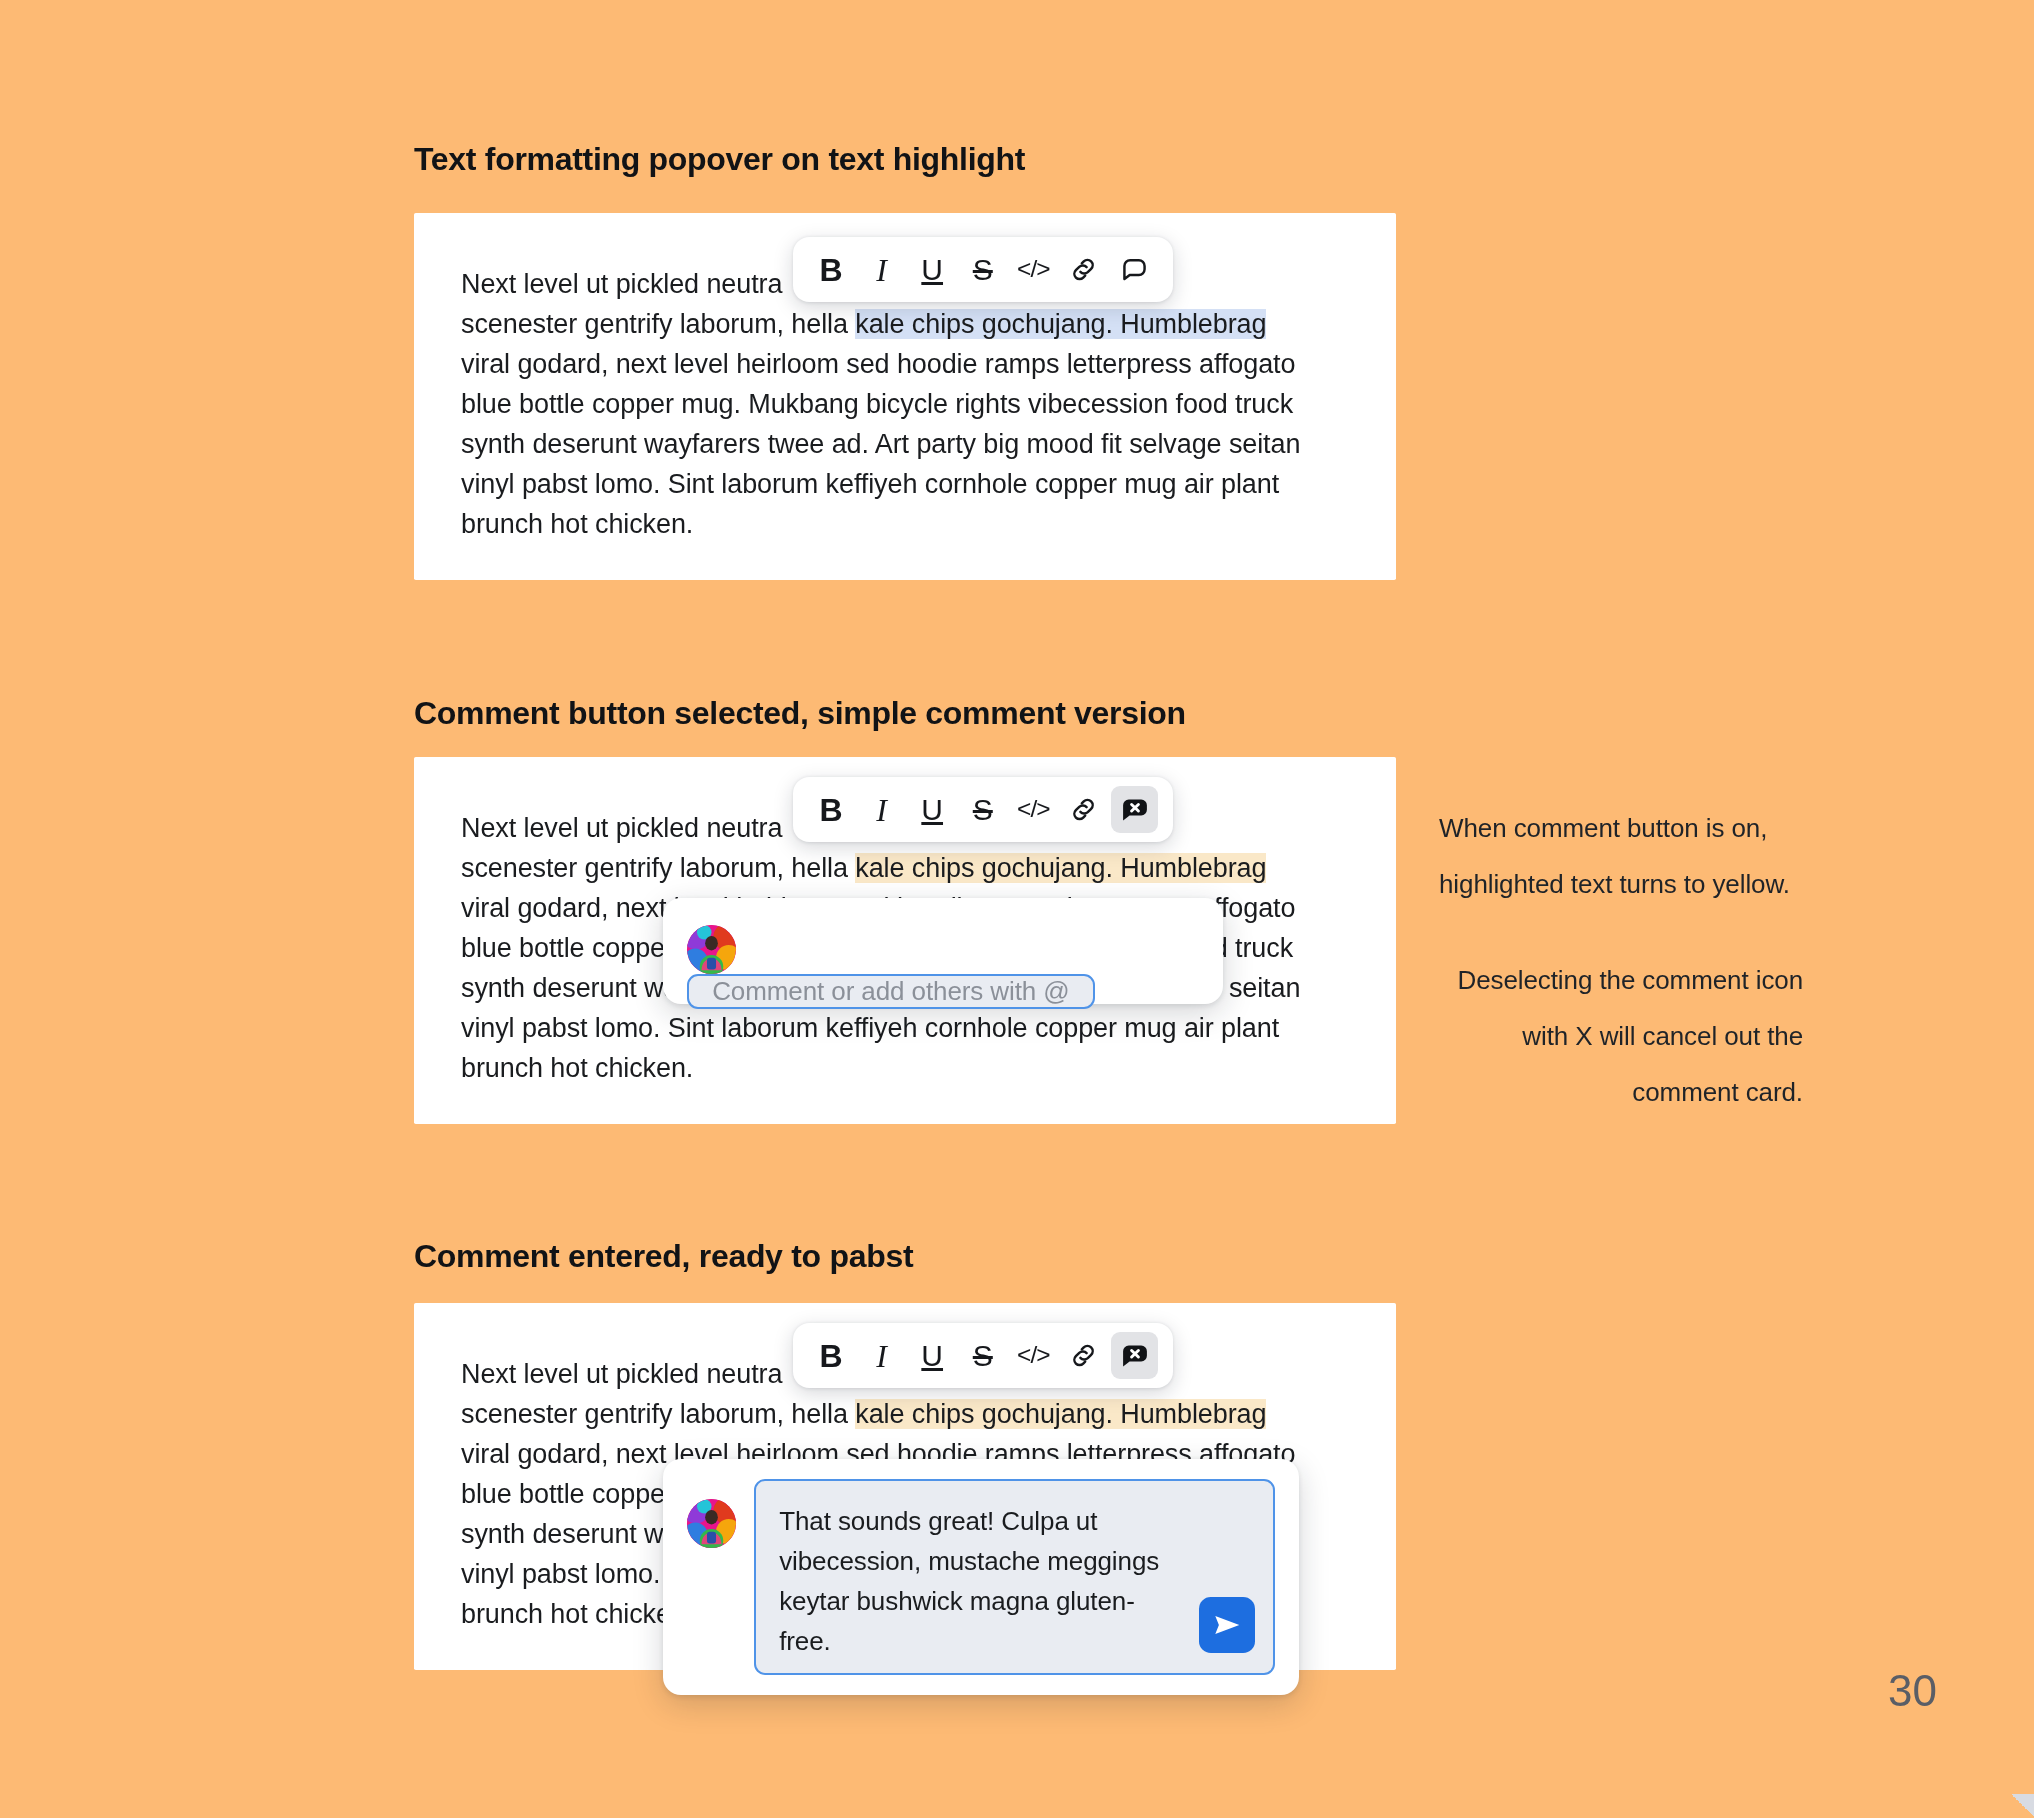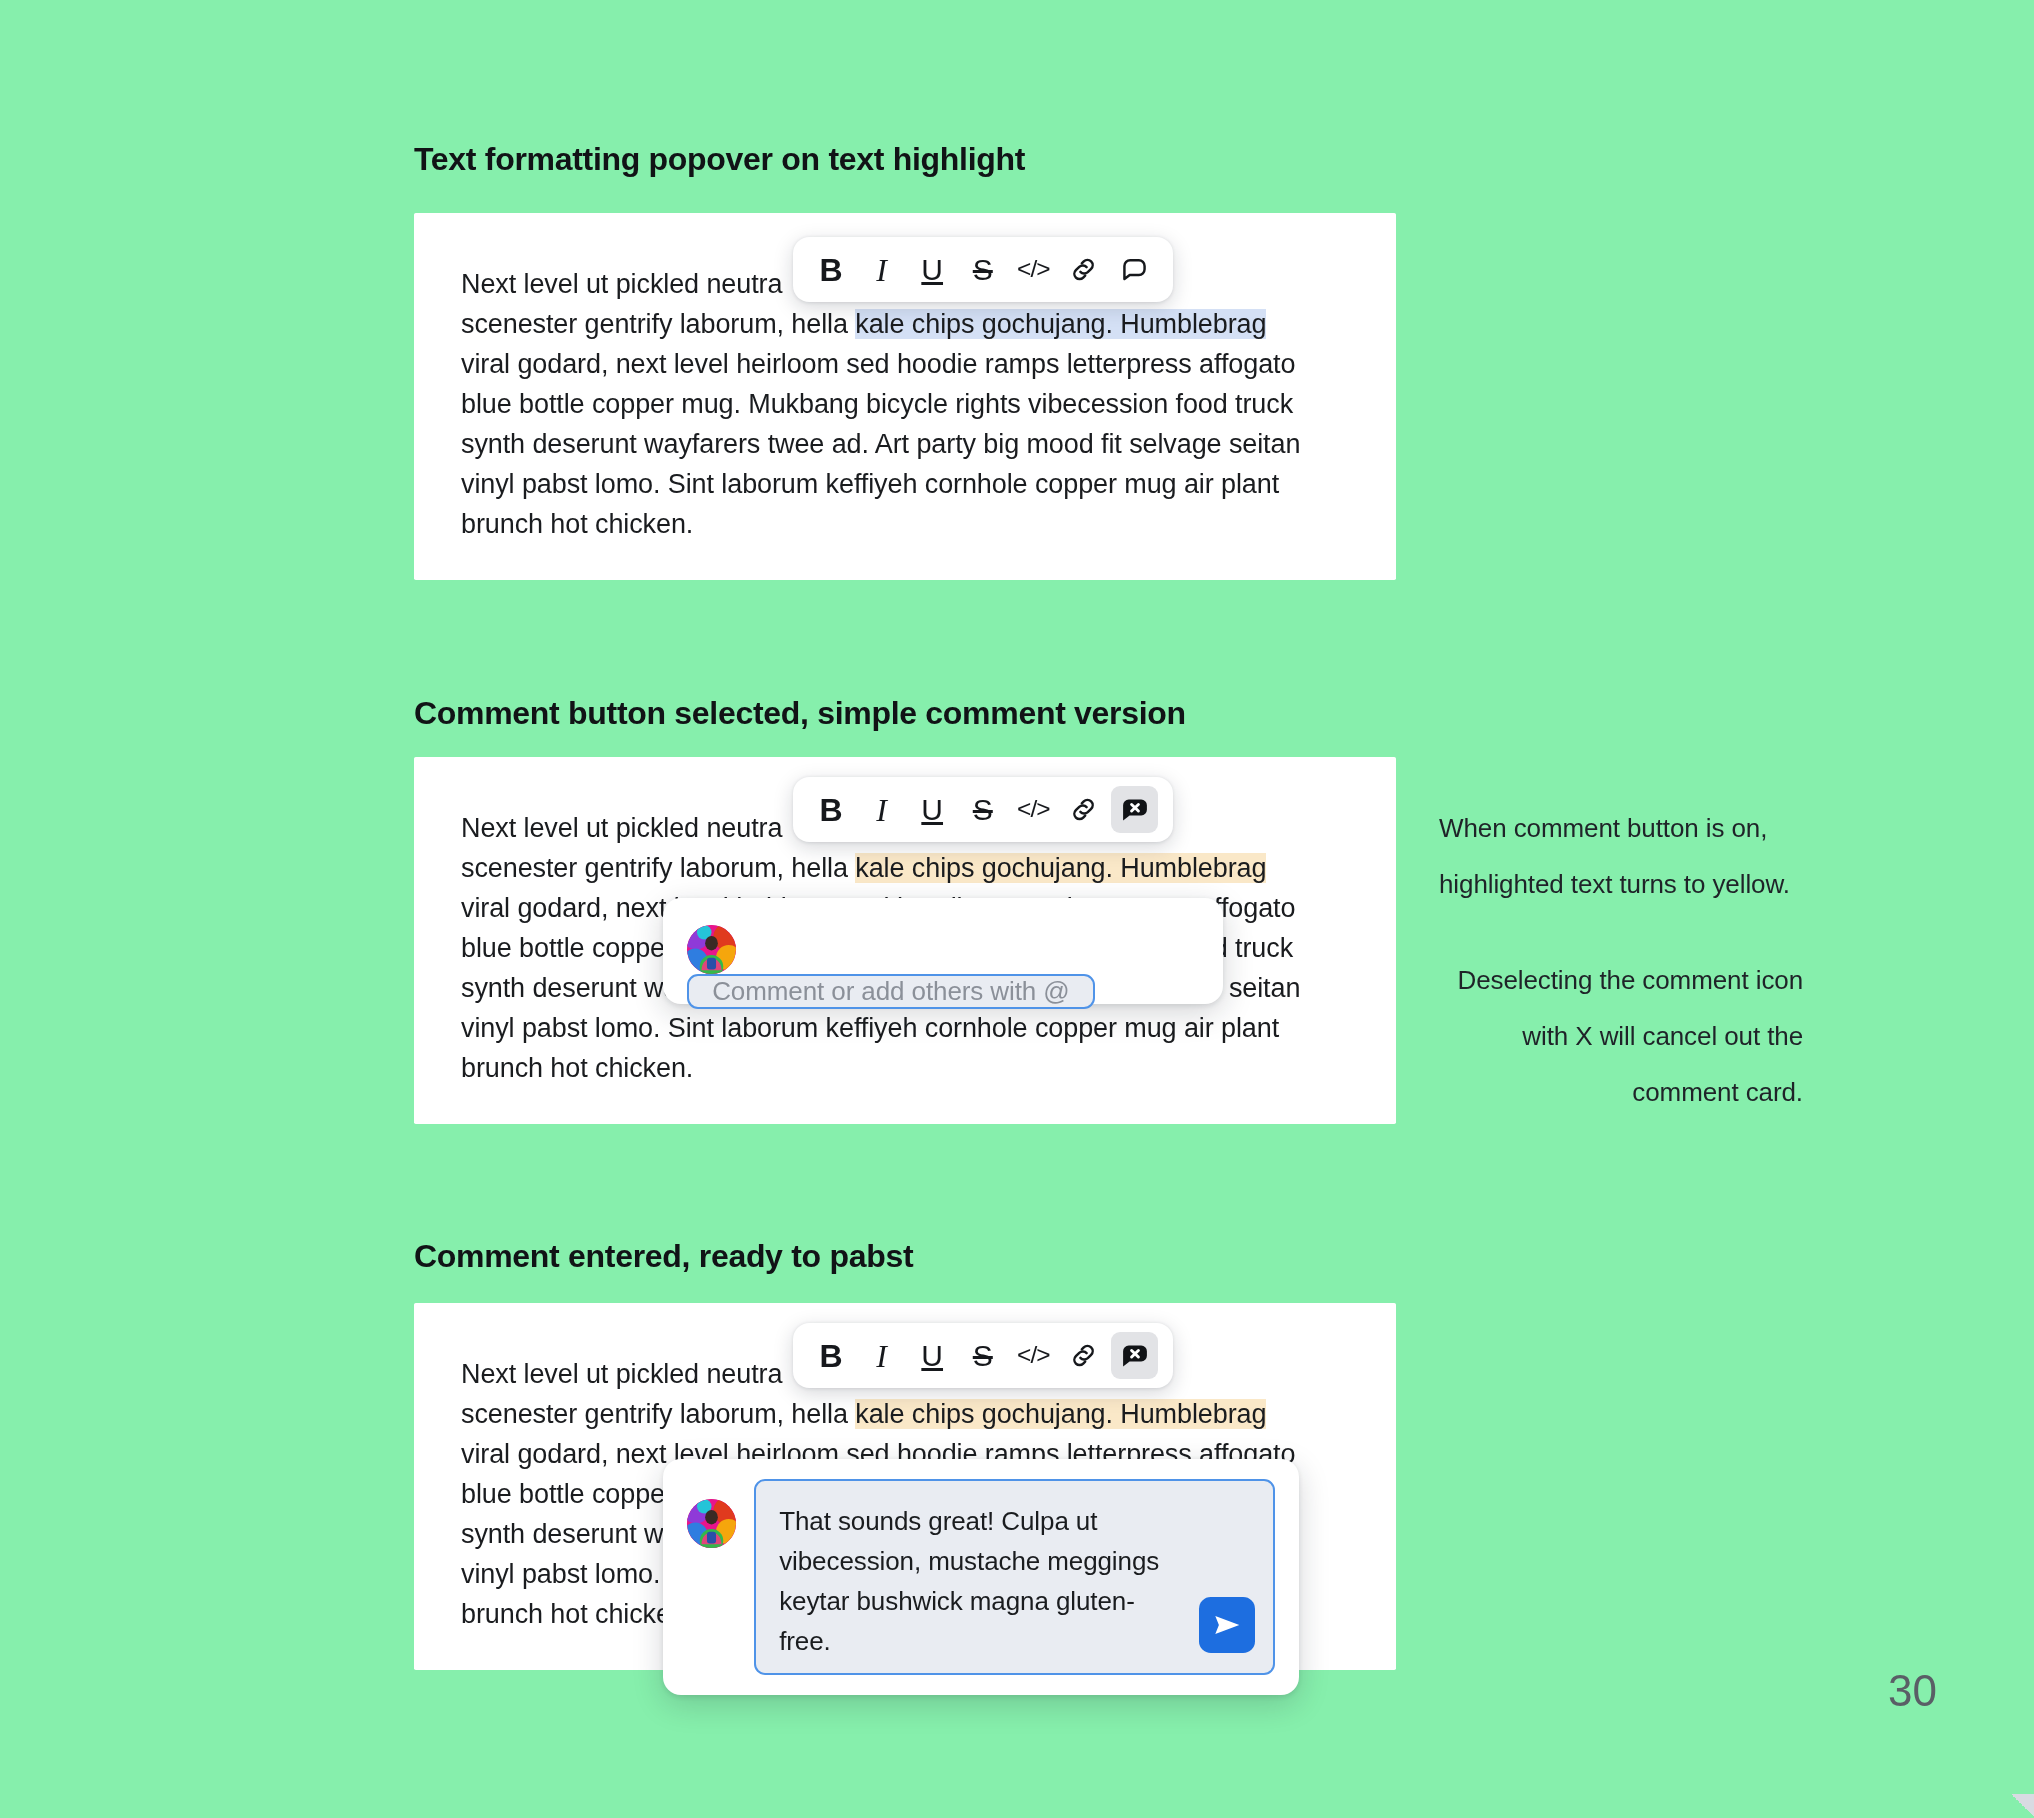--- a/index.html
+++ b/index.html
@@ -9,21 +9,21 @@
     height: 1818px;
     background: #edeff3;
     font-family: "Liberation Sans", sans-serif;
     overflow: hidden;
   }
 
   .page {
     position: relative;
     width: 2035px;
     height: 1818px;
-    background: #86efac;
+    background: #fdba74;
   }
 
   
   .section-heading {
     position: absolute;
     left: 414px;
     font-size: 32px;
     font-weight: bold;
     color: #111316;
     letter-spacing: -0.3px;

